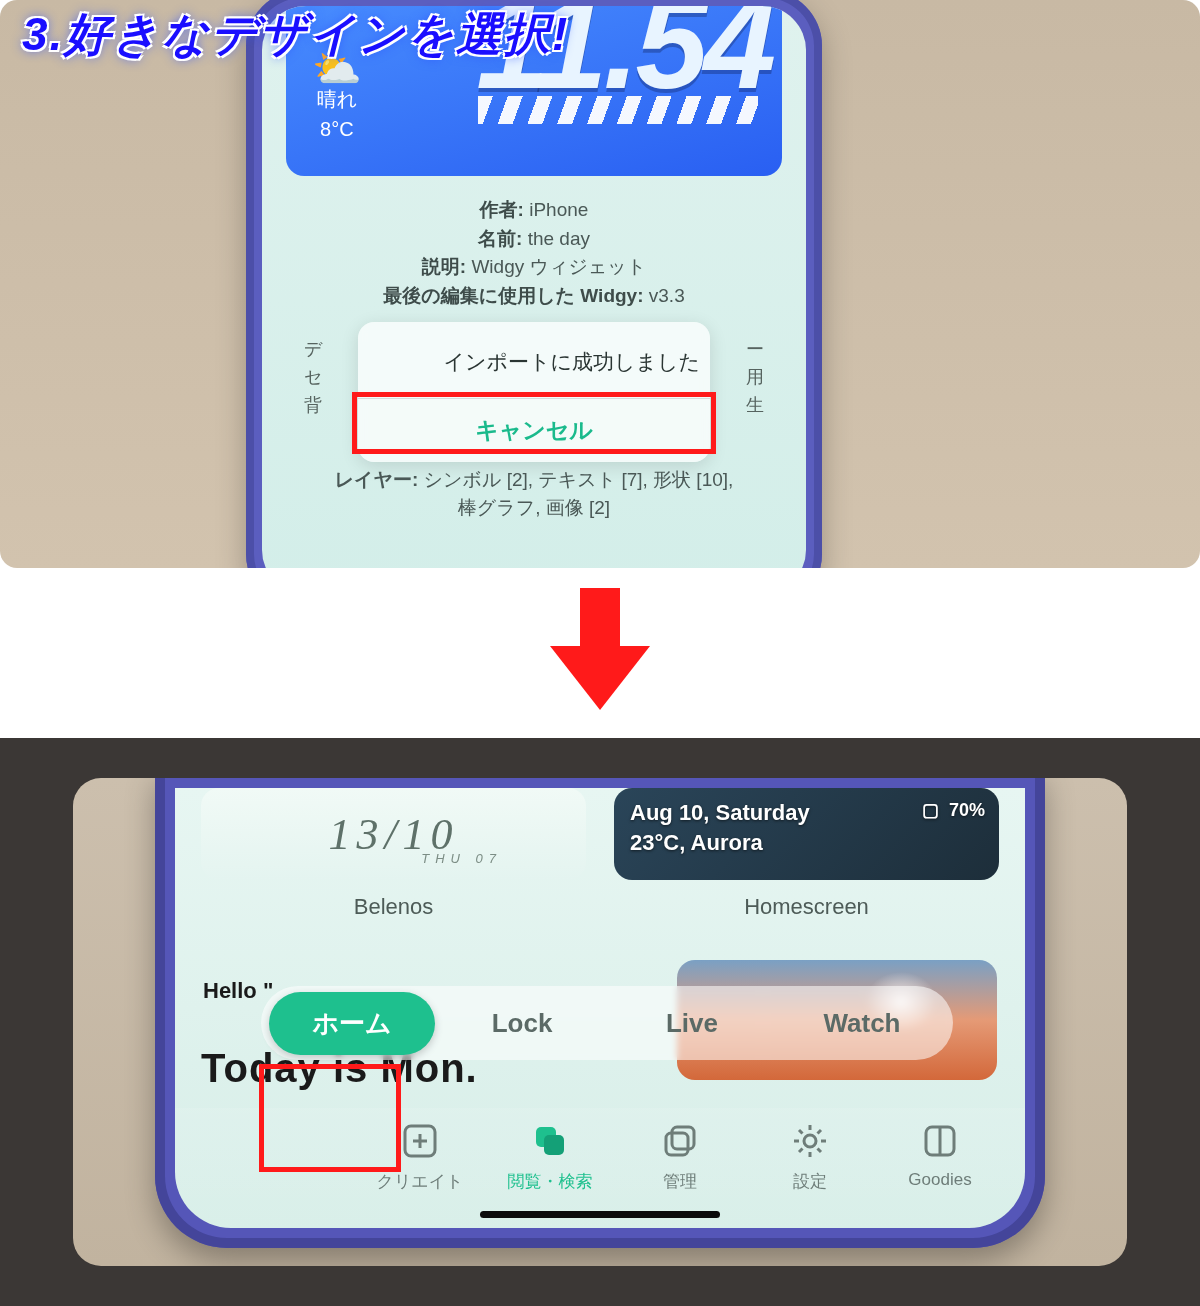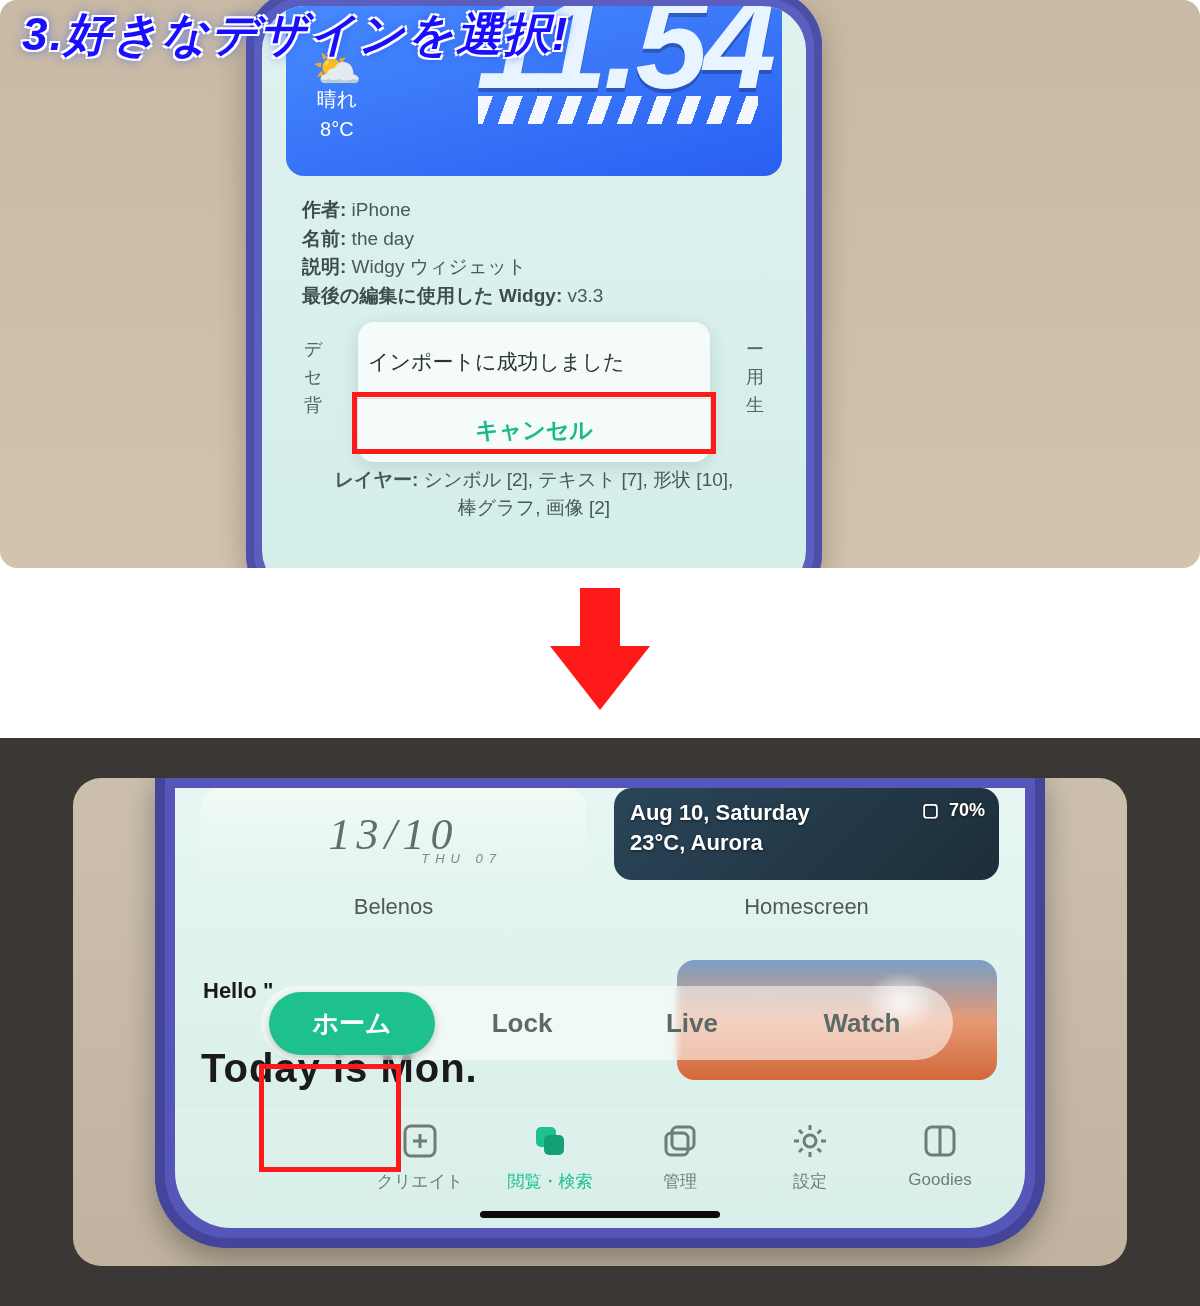--- a/index.html
+++ b/index.html
@@ -81,38 +81,39 @@
   .time-stripes {
     position: absolute;
     right: 24px; top: 110px;
     width: 280px; height: 28px;
     background: repeating-linear-gradient(110deg, rgba(255,255,255,.95) 0 14px, transparent 14px 28px);
   }
 
   .info-block {
     position: absolute;
     top: 190px; left: 40px; right: 40px;
+    text-align: center;
     font-size: 19px;
     color: #4a5856;
     line-height: 1.5;
   }
   .info-block .row b { font-weight: 700; color: #3e4c4a; }
 
   .alert-box {
     position: absolute;
     top: 316px; left: 96px; right: 96px;
     background: rgba(255,255,255,.72);
     backdrop-filter: blur(4px);
     border-radius: 16px;
     overflow: hidden;
     box-shadow: 0 4px 18px rgba(0,0,0,.12);
   }
   .alert-msg {
     padding: 26px 10px 22px;
-    text-align: left;
+    text-align: right;
     font-size: 21px;
     color: #2a3533;
   }
   .alert-cancel {
     border-top: 1px solid rgba(0,0,0,.12);
     text-align: center;
     font-size: 23px;
     font-weight: 700;
     color: #1aba8c;
     padding: 16px 0;

